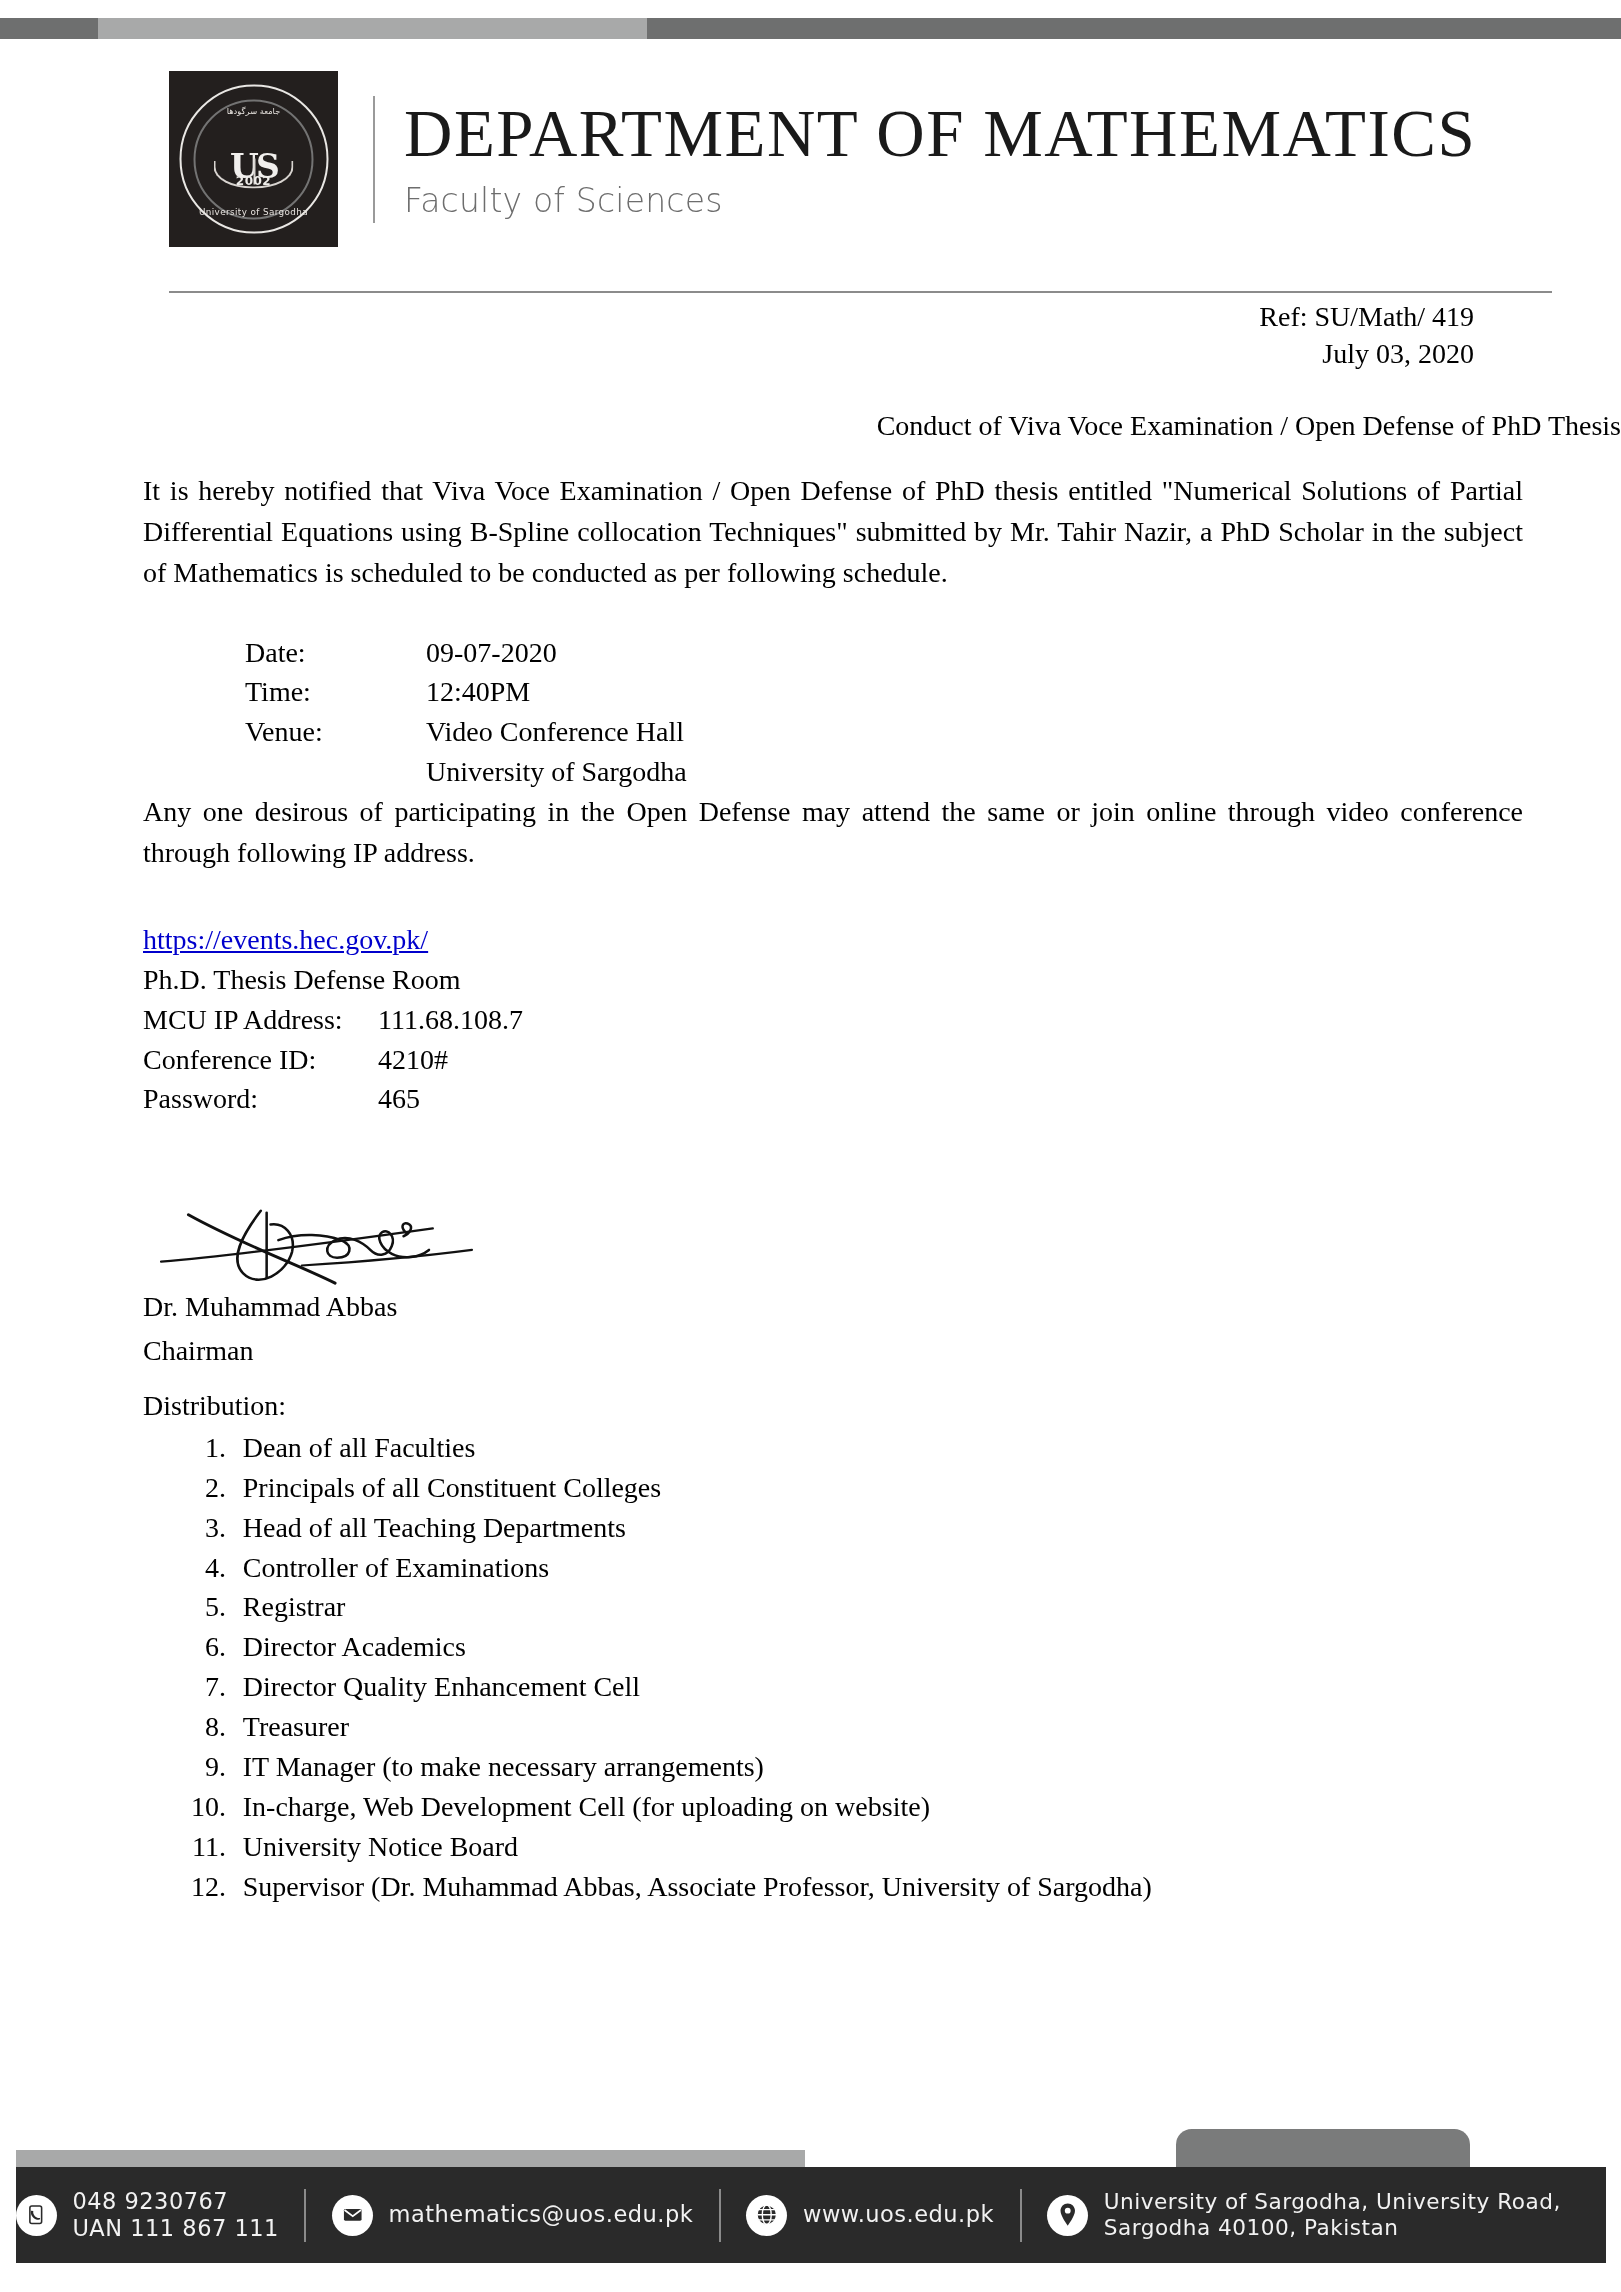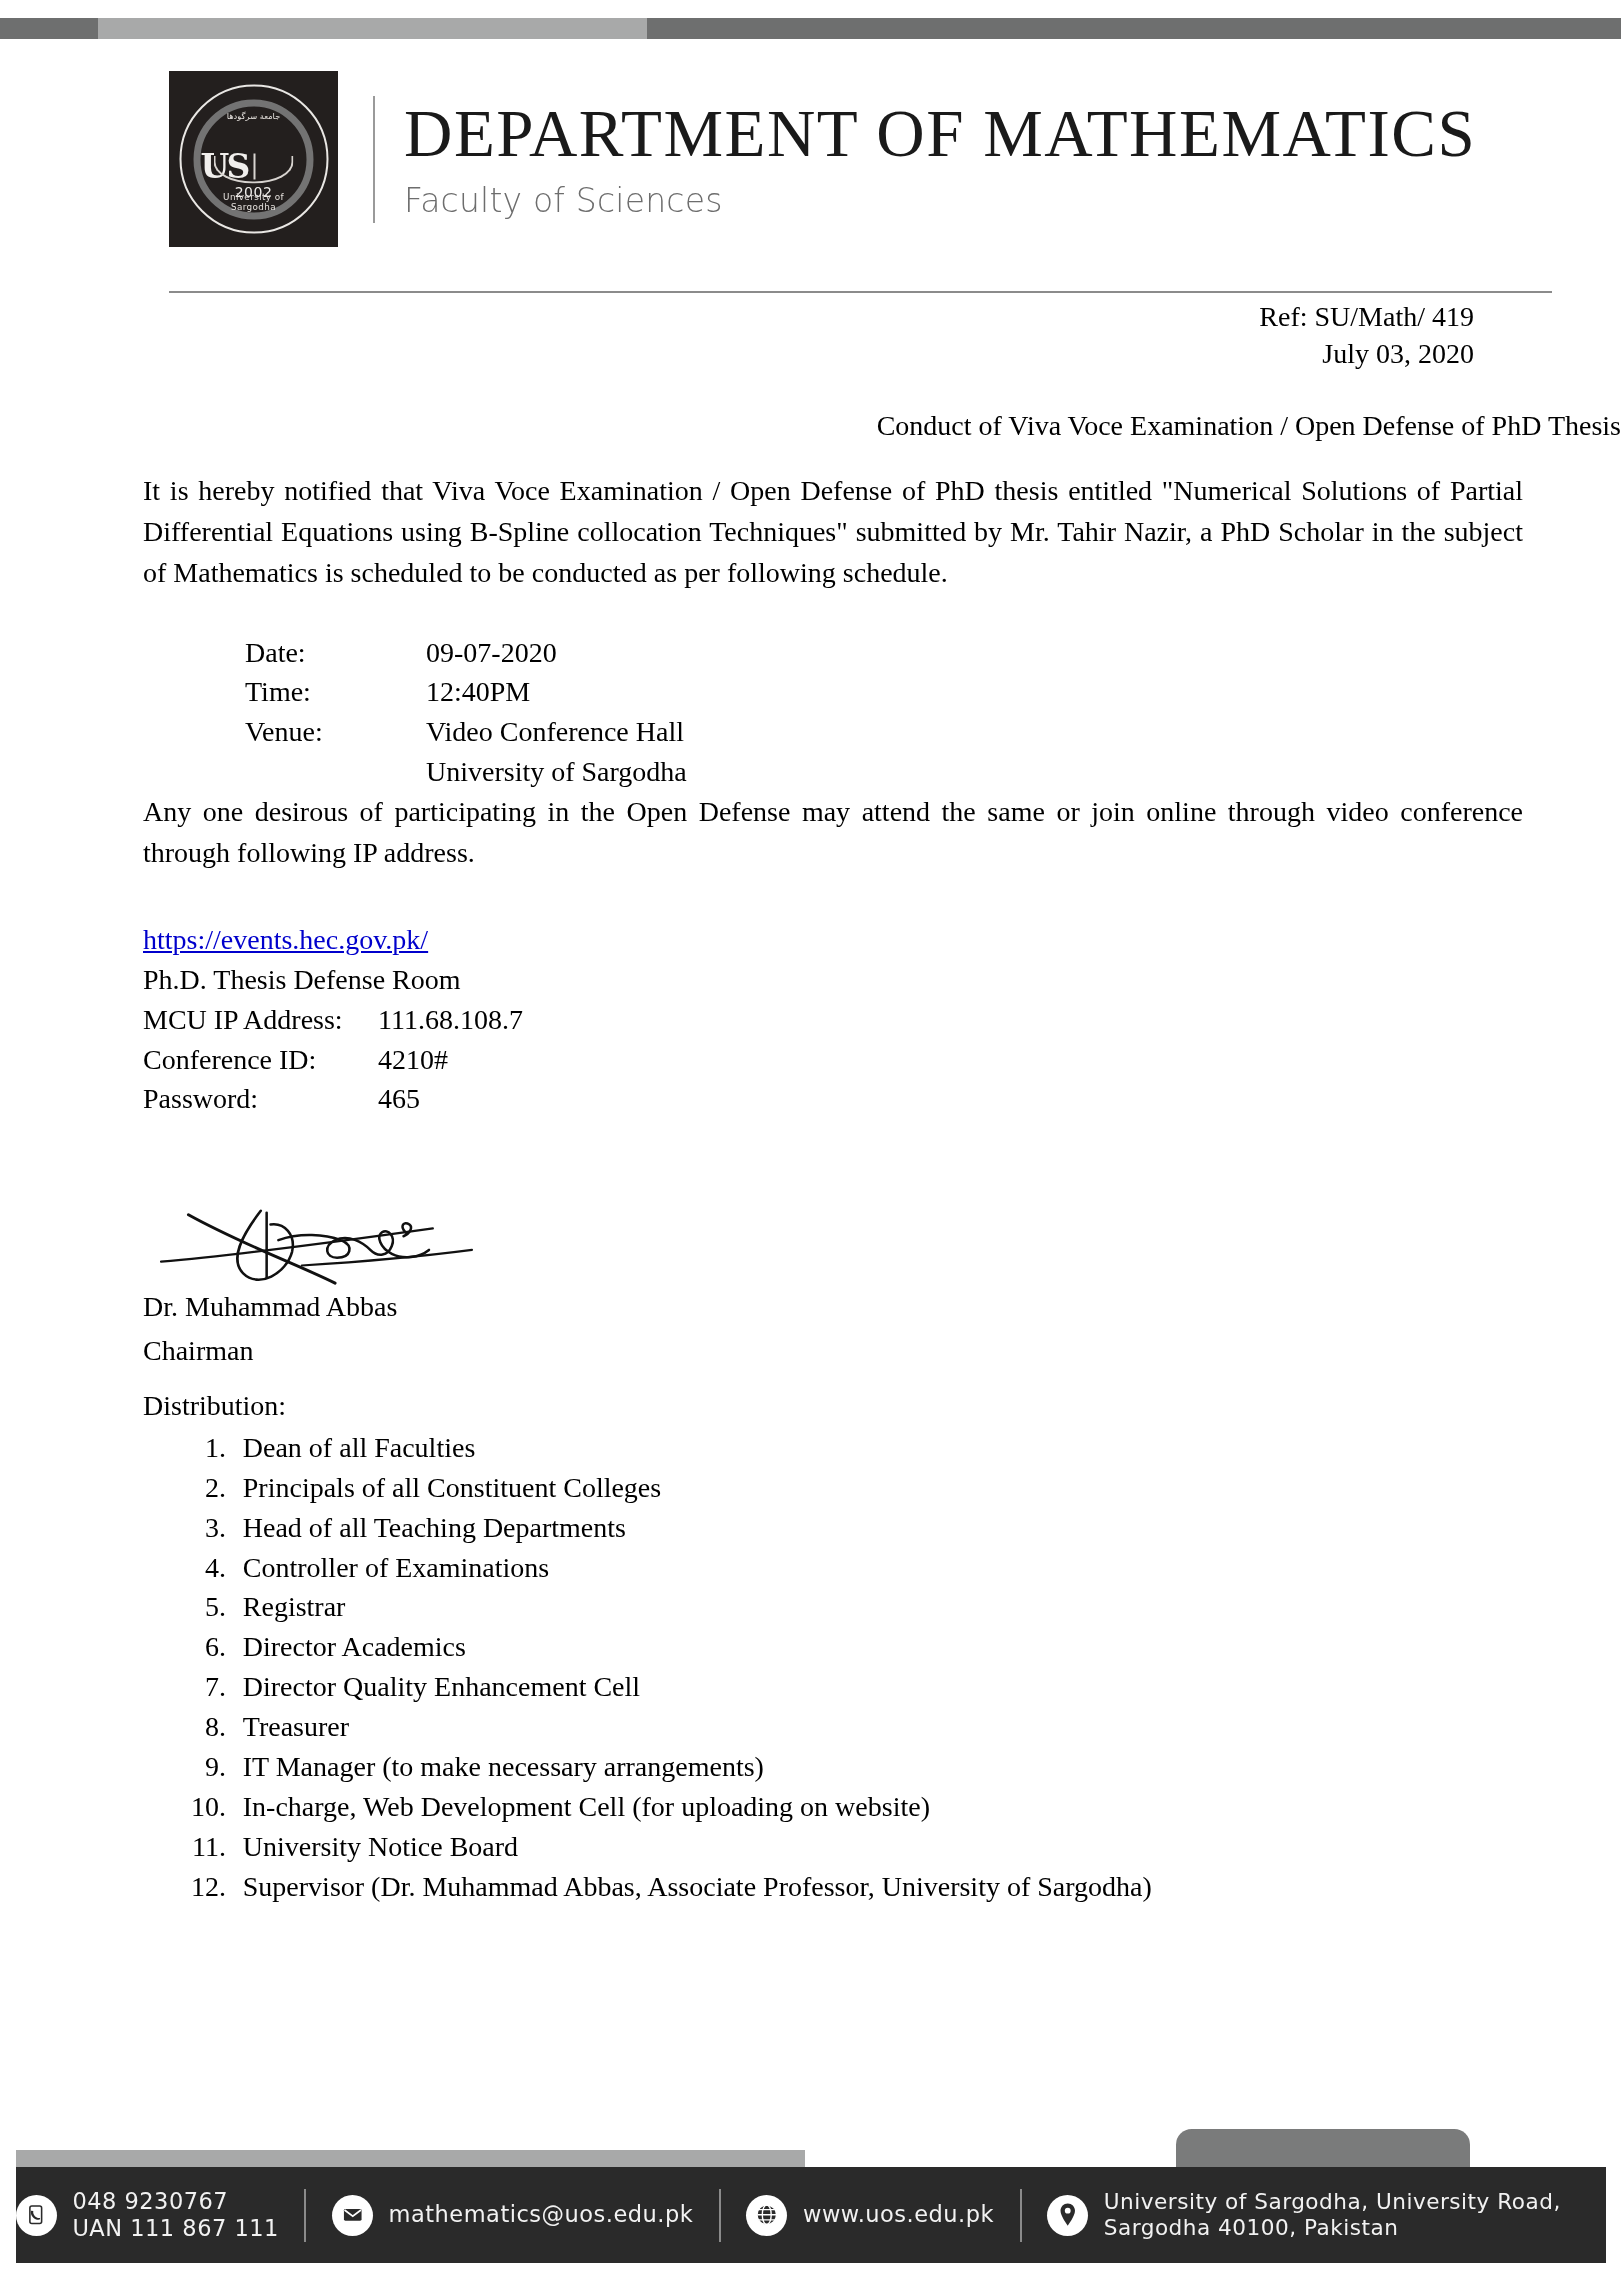--- a/index.html
+++ b/index.html
@@ -62,25 +62,25 @@
     border: 2.9px solid #e9e7e4;
     box-sizing: border-box;
     display: flex;
     align-items: center;
     justify-content: center;
   }
   .seal-inner {
     width: 120px;
     height: 120px;
     border-radius: 50%;
-    border: 7px solid #737373;
+    border: 2px solid #737373;
     box-sizing: border-box;
     position: relative;
     display: flex;
-    align-items: flex-start;
+    align-items: center;
     justify-content: center;
     flex-direction: column;
   }
   .seal-monogram {
     font-family: "DejaVu Serif", serif;
     font-weight: bold;
     font-size: 33px;
     color: #f1efed;
     letter-spacing: -2.9px;
     line-height: 1;
@@ -101,28 +101,29 @@
     content: "";
     position: absolute;
     left: 50%;
     top: -2px;
     width: 2px;
     height: 25.5px;
     background: #d8d4d0;
   }
   .seal-year {
     position: absolute;
-    bottom: 13px;
+    bottom: 30px;
     left: 0;
     width: 100%;
     text-align: center;
     font-family: "DejaVu Sans", sans-serif;
-    font-size: 14px;
+    font-size: 12px;
     color: #efedea;
     letter-spacing: 0.5px;
+    font-weight: bold;
   }
   .seal-arc-top, .seal-arc-bottom {
     position: absolute;
     left: 0;
     width: 100%;
     text-align: center;
     font-family: "DejaVu Sans", sans-serif;
     color: #e6e2de;
     font-size: 8.3px;
     letter-spacing: 0.4px;

